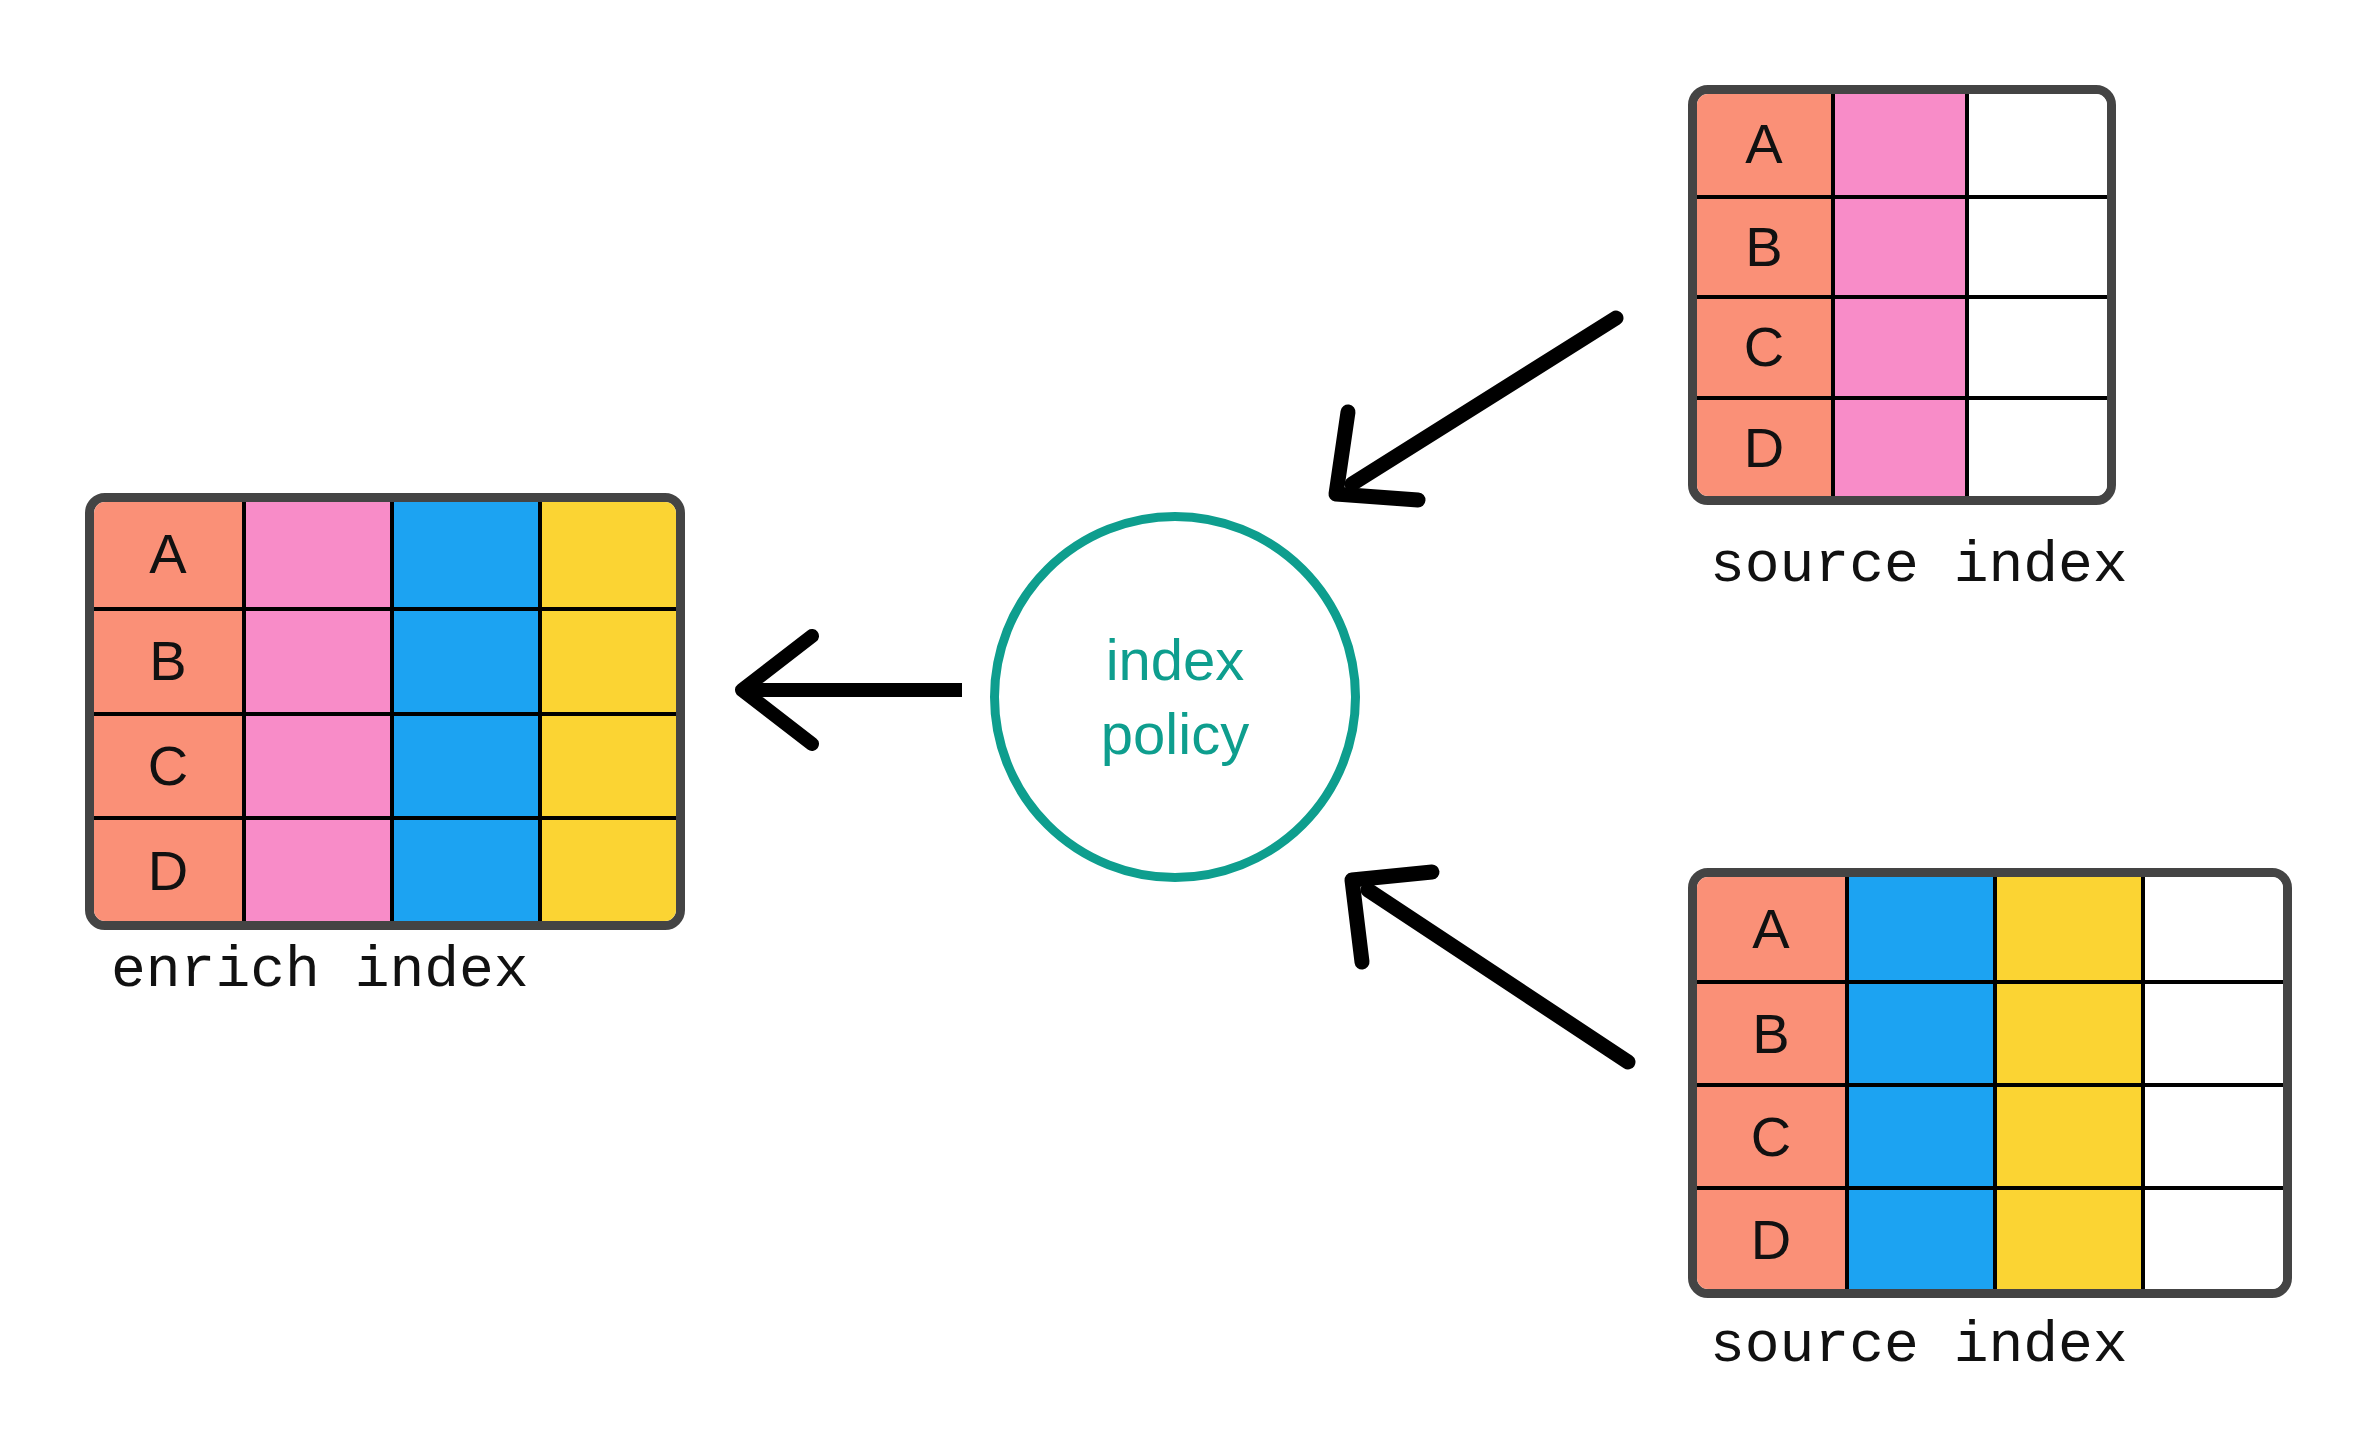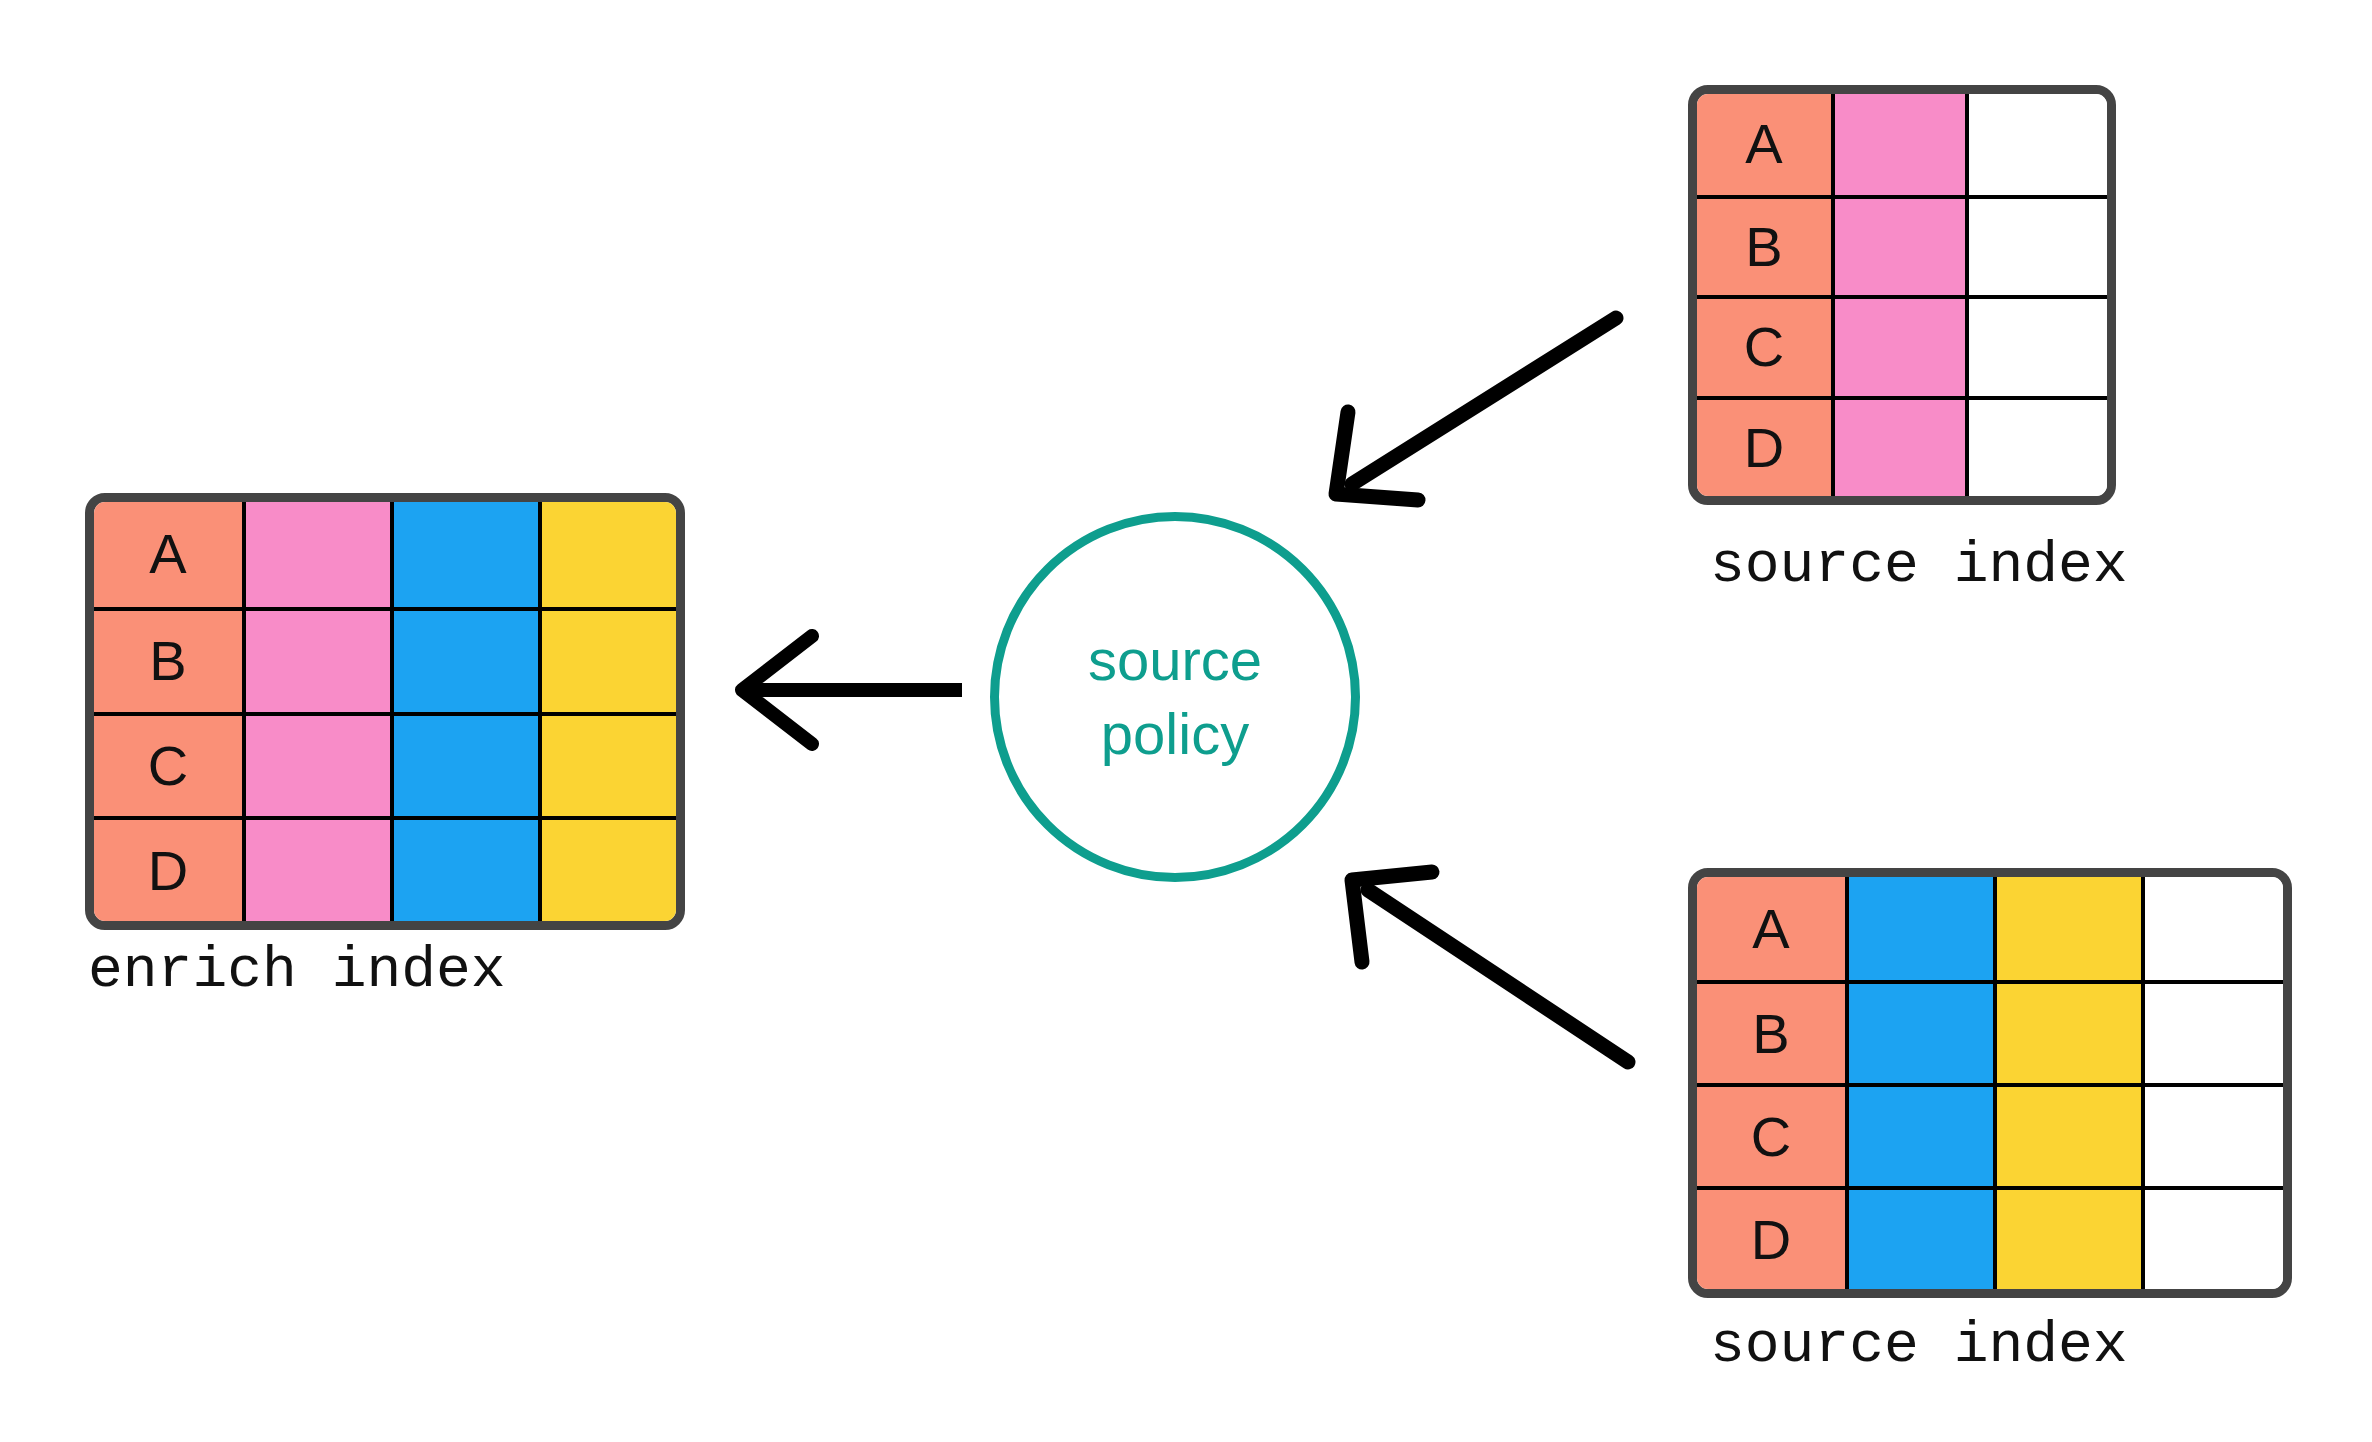--- a/index.html
+++ b/index.html
@@ -132,21 +132,21 @@
 
       <div class="col" style="width:138px; background:#fbd433;">
         <div class="cell" style="height:25%;"></div>
         <div class="cell" style="height:25%;"></div>
         <div class="cell" style="height:25%;"></div>
         <div class="cell" style="height:25%;"></div>
       </div>
 
     </div>
   </div>
-  <div class="table-caption" style="left:88px; top:938px;">enrich index</div>
+  <div class="table-caption" style="left:111px; top:938px;">enrich index</div>
 
   <div class="table-block" style="left:1688px; top:85px; width:428px; height:420px;">
     <div class="grid" style="width:428px; height:420px;">
 
       <div class="col" style="width:134px; background:#fa9077;">
         <div class="cell" style="height:25%;">
           <span class="cell-label">A</span>
         </div>
         <div class="cell" style="height:25%;">
           <span class="cell-label">B</span>
@@ -215,21 +215,21 @@
         <div class="cell" style="height:25%;"></div>
         <div class="cell" style="height:25%;"></div>
       </div>
 
     </div>
   </div>
   <div class="table-caption" style="left:1710px; top:1313px;">source index</div>
 
   <div class="policy-circle" style="left:990px; top:512px; width:370px; height:370px; border:9px solid #0e9e8e;">
     <div class="policy-text" style="color:#0e9e8e;">
-      <div>source</div>
+      <div>index</div>
       <div>policy</div>
     </div>
   </div>
 
   <svg class="arrow-layer" viewBox="0 0 2372 1442">
 
     <g>
       <line x1="962" y1="690" x2="752" y2="690" stroke="#000000" stroke-width="14" stroke-linecap="butt"></line>
       <polyline points="812,636 742,690 812,744" fill="none" stroke="#000000" stroke-width="14" stroke-linecap="round" stroke-linejoin="round"></polyline>
     </g>

